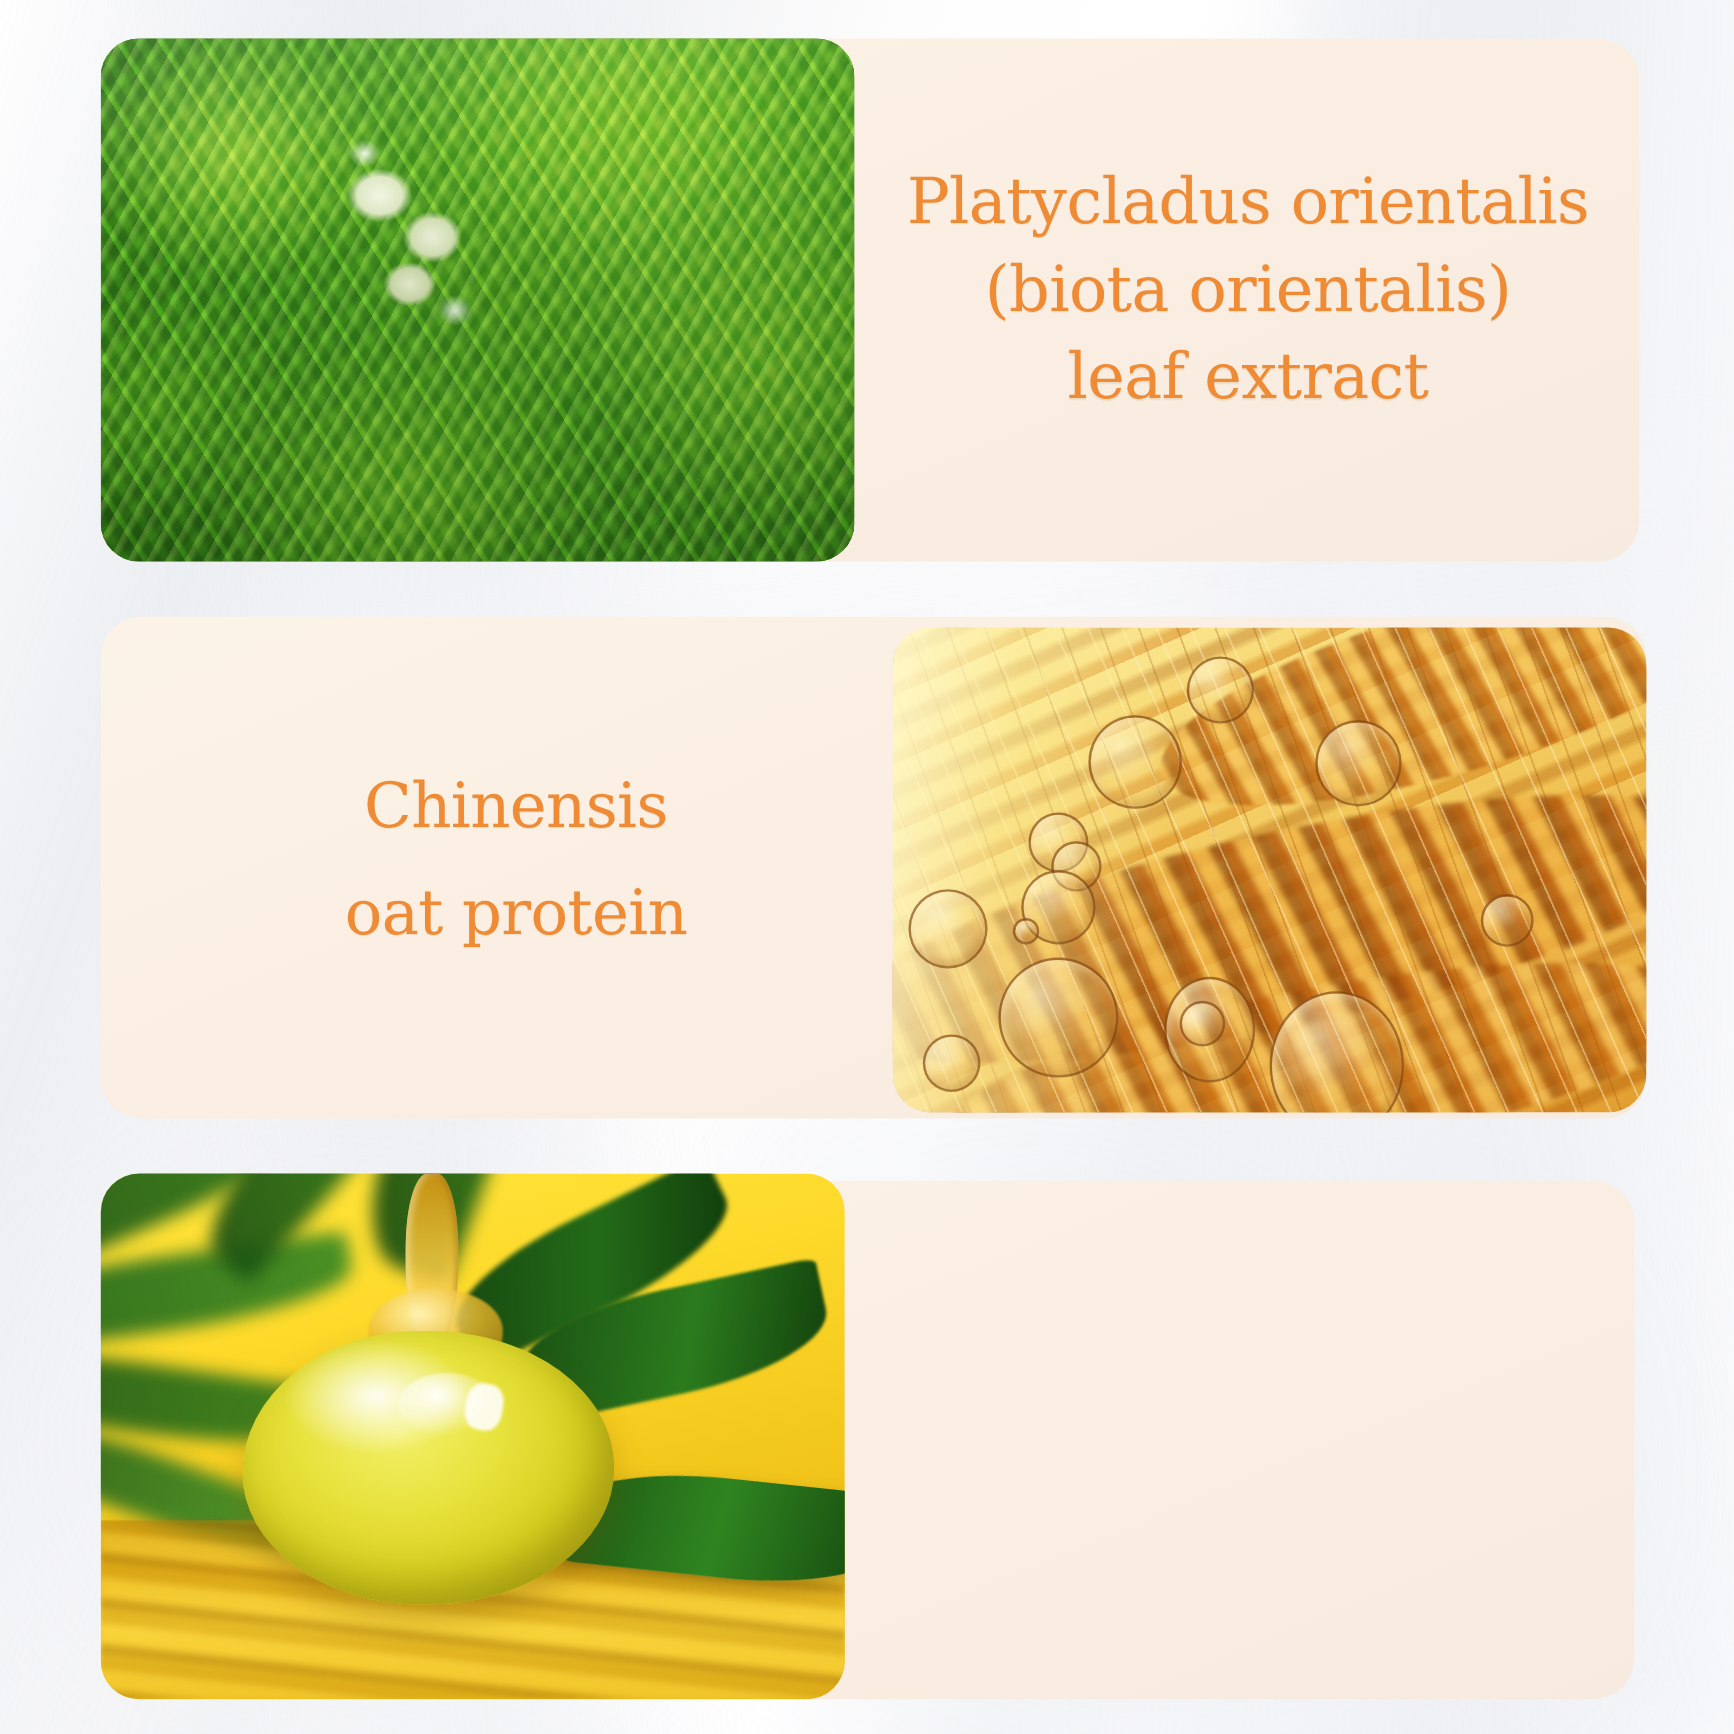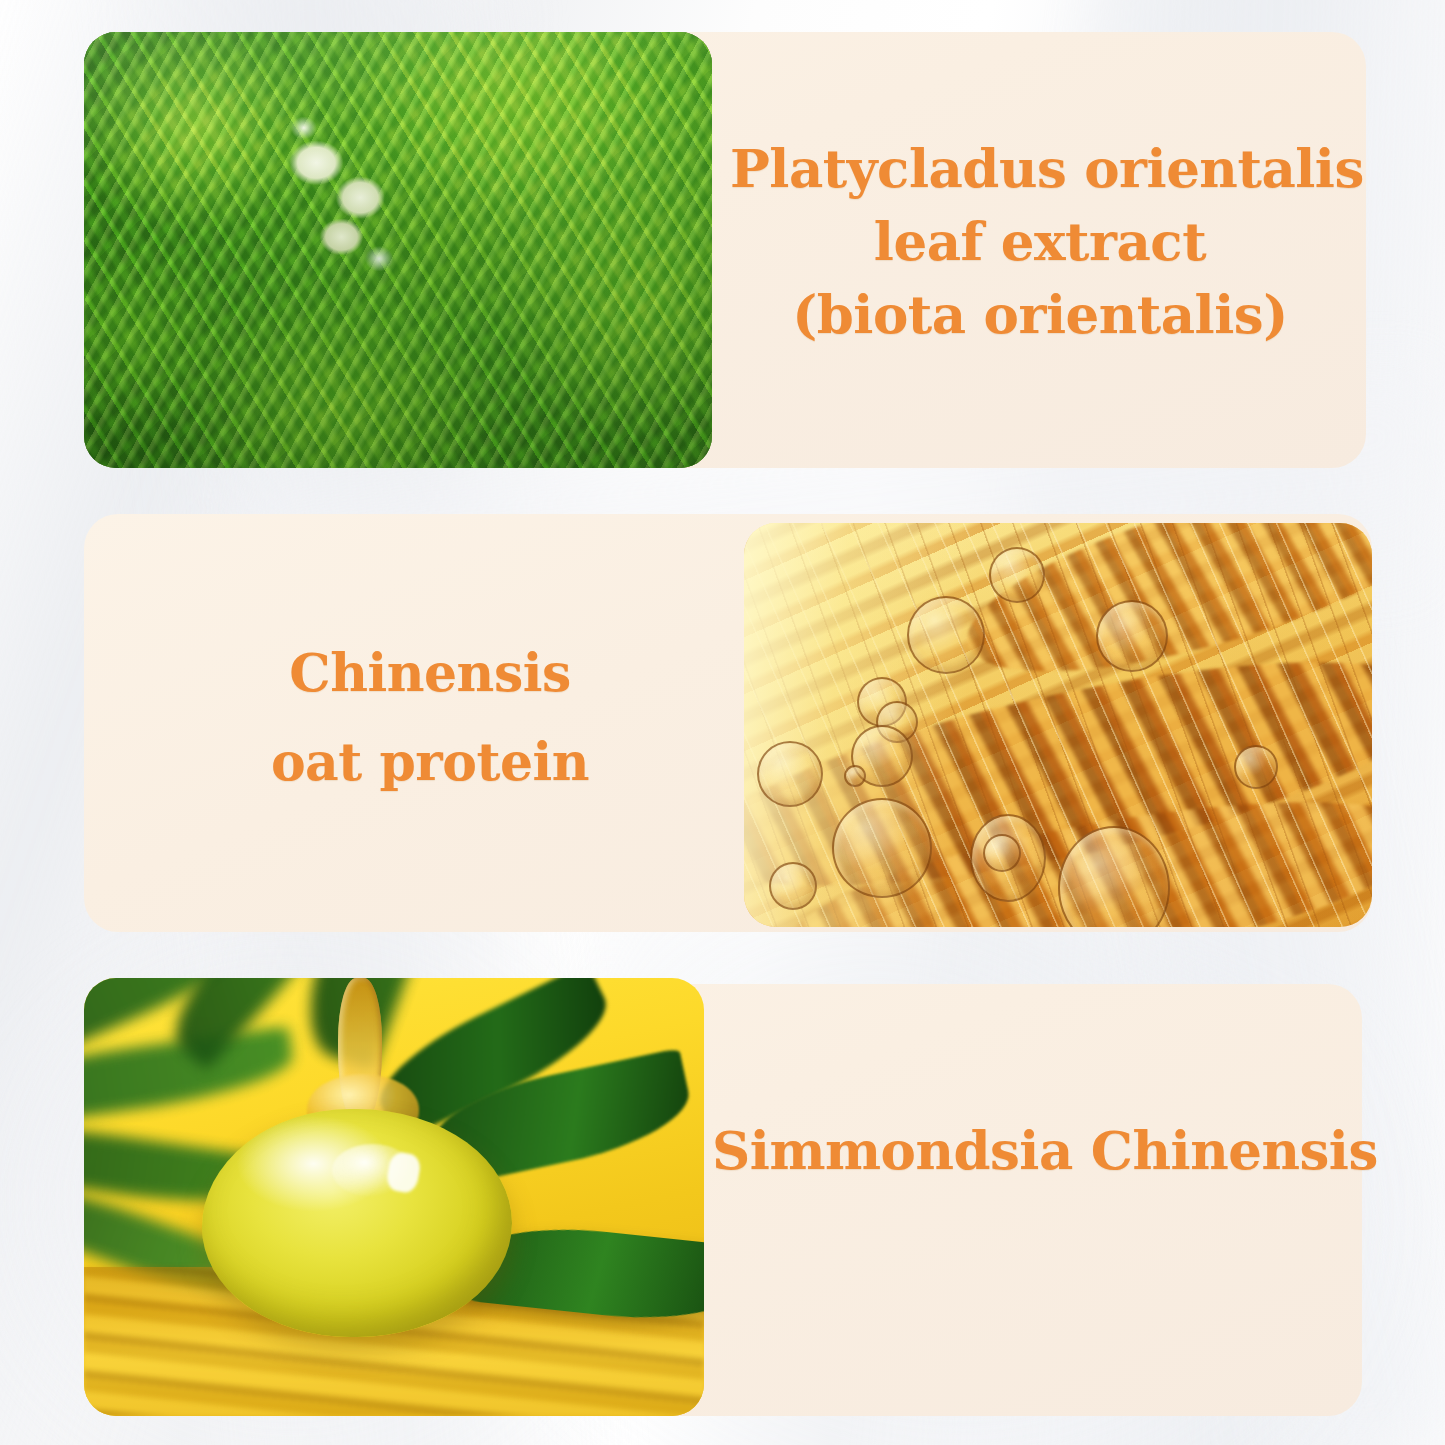--- a/index.html
+++ b/index.html
@@ -275,21 +275,21 @@
     border-radius: 50% 50% 46% 46%;
     background: radial-gradient(ellipse at 38% 30%, rgba(255,246,190,.85) 0%, rgba(240,190,48,.8) 48%, rgba(190,124,12,.75) 100%);
     filter: blur(.8px);
   }
 
   
   .txt {
     position: absolute;
     color: #ef8b35;
     font-family: "DejaVu Serif", "Liberation Serif", serif;
-    font-weight: bold;
+    font-weight: normal;
     letter-spacing: -0.5px;
     text-align: center;
     line-height: 1.38;
     text-shadow: 0 1px 1px rgba(180,110,40,.14);
   }
   .txt-1 {
     left: 730px; top: 132px; width: 620px;
     font-size: 53px;
   }
   .txt-2 {
@@ -324,22 +324,22 @@
     <div class="layer p1-bg"></div>
     <div class="layer p1-blur"></div>
     <div class="layer p1-sprigs"></div>
     <div class="layer p1-sprigs2"></div>
     <div class="layer p1-cones"></div>
     <div class="layer p1-shade"></div>
   </div>
 
   <div class="txt txt-1">
     <span class="line">Platycladus orientalis</span>
+    <span class="line">(biota orientalis)</span>
     <span class="line">leaf extract</span>
-    <span class="line">(biota orientalis)</span>
   </div>
 
   <div class="card cream card-2-cream"></div>
 
   <div class="photo photo-2">
     <div class="layer p2-bg"></div>
     <div class="layer p2-stalks"></div>
     <div class="p2-ear-top"></div>
     <div class="p2-ear-mid"></div>
     <div class="p2-ear-bot"></div>
@@ -387,16 +387,15 @@
     <div class="p3-leaf" style="left:62%; top:58%; width:44%; height:19%; background:linear-gradient(100deg,#1d5714 0%,#2f8420 48%,#14450e 100%); transform:rotate(6deg); box-shadow:0 6px 14px rgba(90,70,4,.35);"></div>
 
     <div class="p3-drizzle"></div>
     <div class="p3-drop"></div>
     <div class="p3-berry"></div>
     <div class="p3-berry-hl"></div>
     <div class="p3-berry-hl2"></div>
   </div>
 
   <div class="txt txt-3">
-    <span class="line">Simmondsia Chinensis</span>
   </div>
 
 </div>
 
 </body></html>

